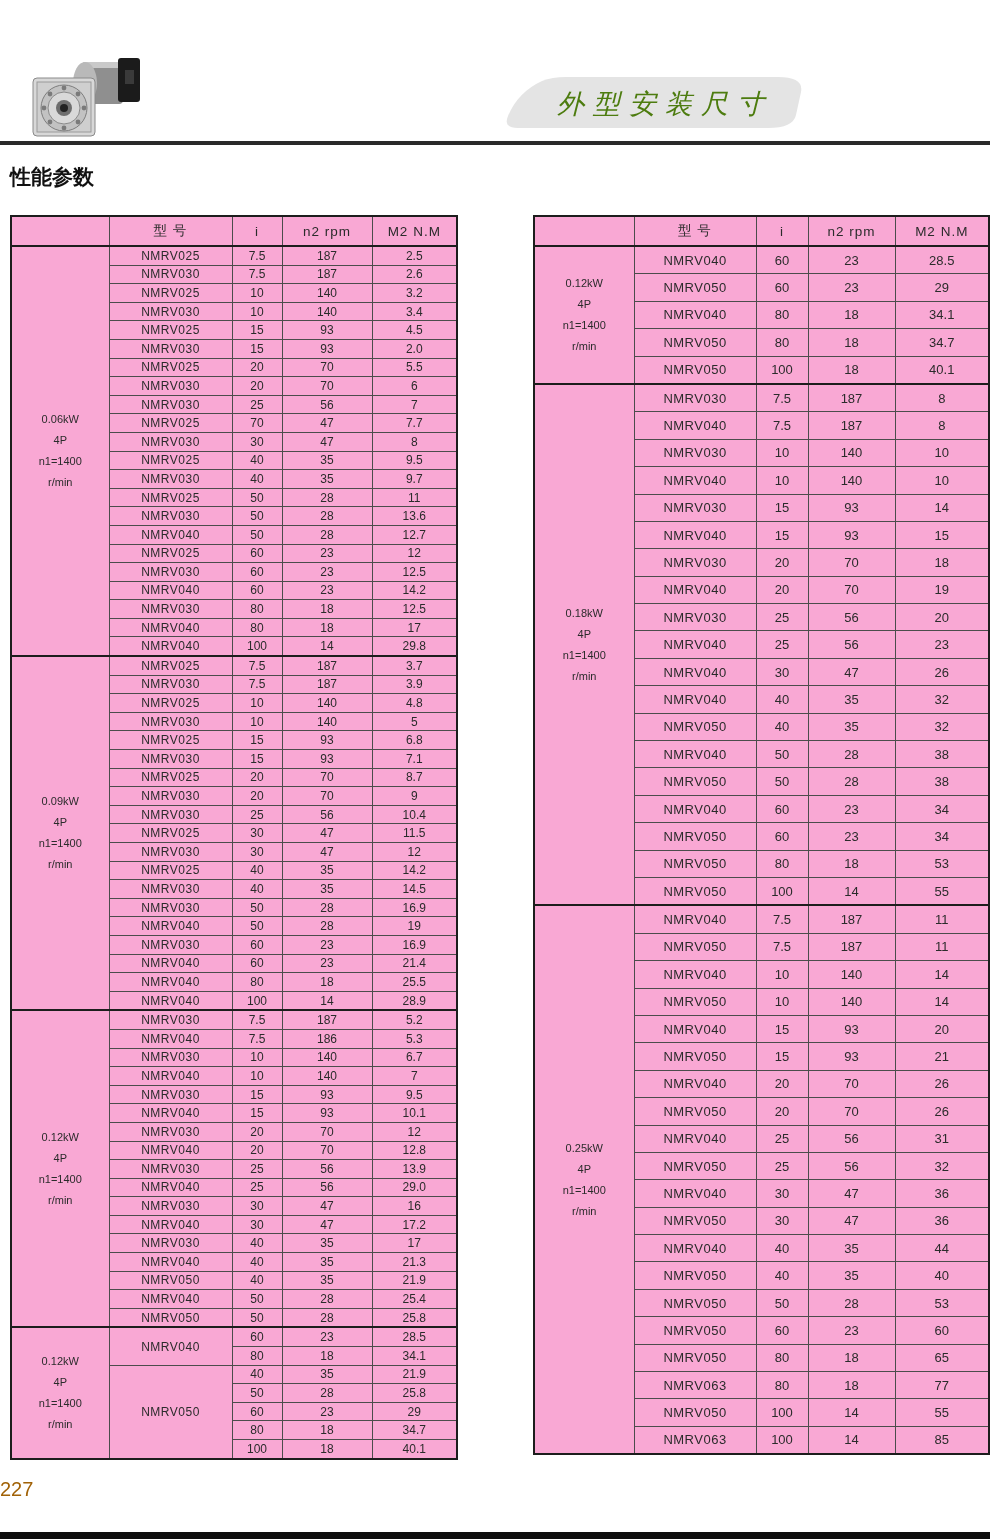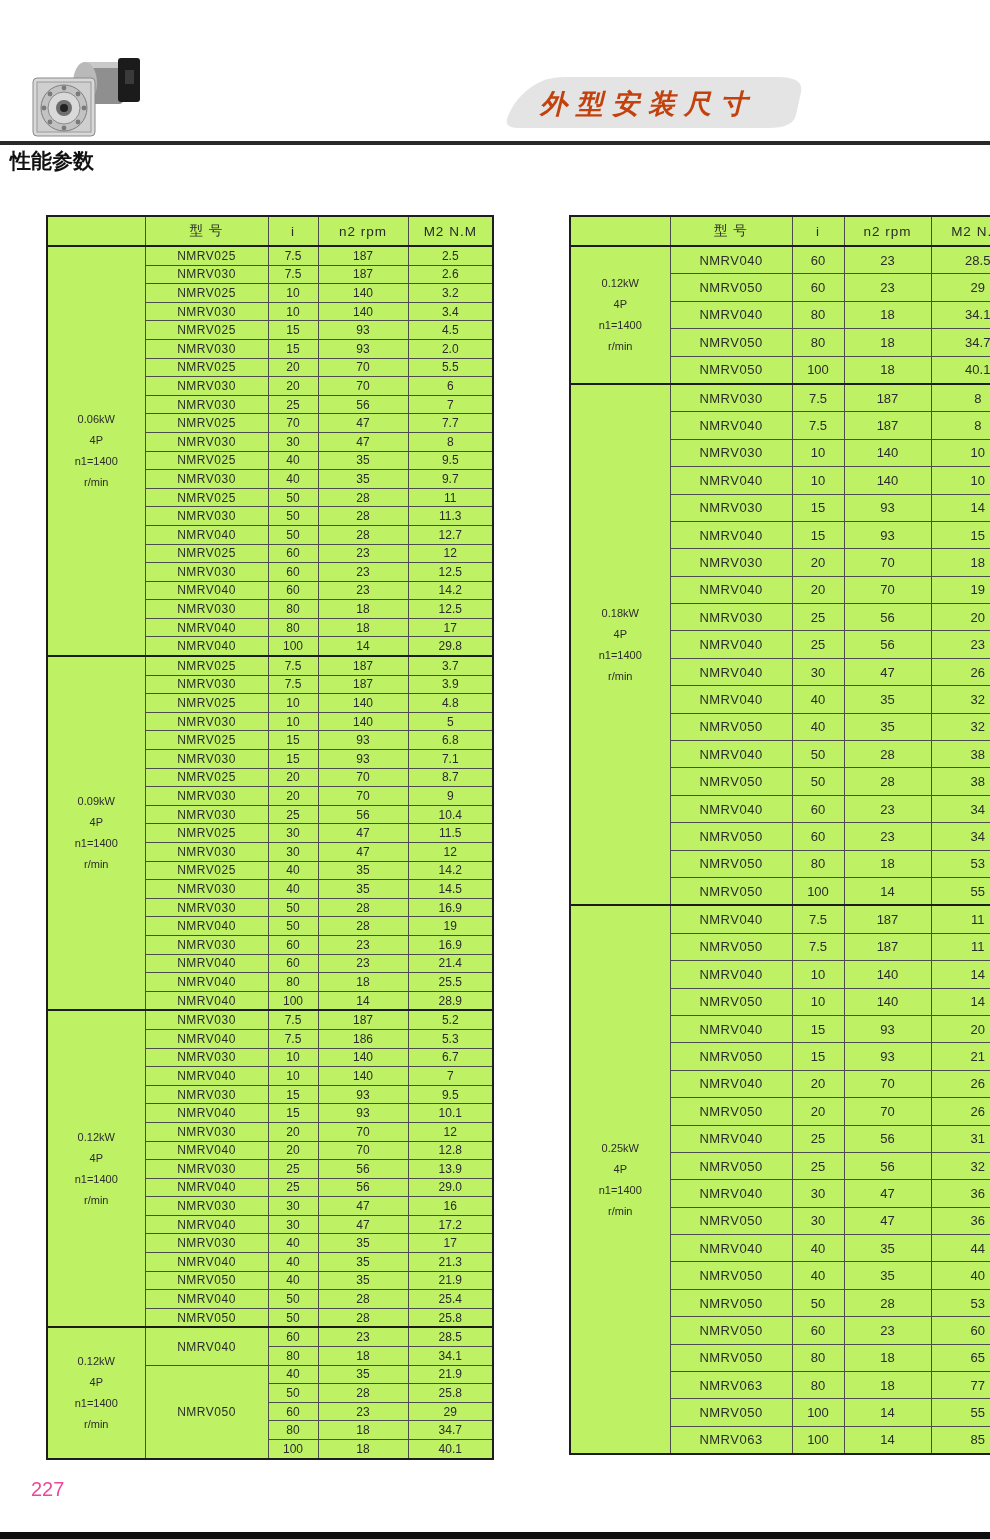--- a/index.html
+++ b/index.html
@@ -5,43 +5,43 @@
   html,body{margin:0;padding:0;}
   body{
     width:990px;height:1539px;position:relative;background:#ffffff;
     font-family:"Liberation Sans","DejaVu Sans",sans-serif;color:#2b2b2b;
     overflow:hidden;
   }
   
   .logo-wrap{position:absolute;left:25px;top:48px;width:124px;height:94px;}
   .banner{position:absolute;left:502px;top:74px;width:310px;height:60px;}
   .banner-text{
-    position:absolute;left:540px;top:86px;width:250px;text-align:left;
-    font-size:27px;font-weight:bold;font-style:italic;color:#c2410c;
+    position:absolute;left:540px;top:86px;width:250px;text-align:center;
+    font-size:27px;font-weight:normal;font-style:italic;color:#4d7c0f;
     letter-spacing:9px;white-space:nowrap;
   }
   .header-rule{position:absolute;left:0;top:141px;width:990px;height:4px;background:#2a2a2a;}
-  .page-title{position:absolute;left:10px;top:147px;font-size:21px;font-weight:bold;color:#111;}
+  .page-title{position:absolute;left:10px;top:163px;font-size:21px;font-weight:bold;color:#111;}
   
-  .perf-table{border-collapse:collapse;table-layout:fixed;position:absolute;background:#bef264;margin-left:36px;}
+  .perf-table{border-collapse:collapse;table-layout:fixed;position:absolute;background:#f9a8d4;}
   .perf-table td,.perf-table th{
     border:1px solid #4c4c4c;text-align:center;vertical-align:middle;
     padding:0;font-weight:normal;color:#2b2b2b;overflow:hidden;white-space:nowrap;
   }
   .perf-table{border:2px solid #1d1d1d;}
   .perf-table thead th{height:28px;font-size:13.5px;border-bottom:2px solid #1d1d1d;letter-spacing:1px;}
   .perf-table tr.group-start td{border-top:2px solid #1d1d1d;}
   .tbl-left{left:10px;top:215px;width:446px;}
   .tbl-right{left:533px;top:215px;width:455px;}
   .tbl-left tbody td{height:17.6px;font-size:12px;line-height:12px;}
   .tbl-right tbody td{height:26.4px;font-size:13px;line-height:13px;}
   .group-cell div{font-size:11px;line-height:21px;}
   .model-cell{letter-spacing:0.5px;}
   
-  .page-number{position:absolute;left:31px;top:1478px;font-size:20px;color:#ec4899;}
+  .page-number{position:absolute;left:0;top:1478px;font-size:20px;color:#a16207;}
   .footer-bar{position:absolute;left:0;bottom:0;width:990px;height:7px;background:#0e0e0e;}
 </style>
 </head>
 <body>
 
 <div class="logo-wrap">
   <svg width="124" height="94" viewBox="0 0 124 94">
 
     <rect x="58" y="14" width="40" height="42" rx="4" fill="#8f8f8f"></rect>
     <rect x="58" y="14" width="40" height="6" fill="#c9c9c9"></rect>
@@ -183,21 +183,21 @@
       <tr>
         <td class="model-cell">NMRV025</td>
         <td>50</td>
         <td>28</td>
         <td>11</td>
       </tr>
       <tr>
         <td class="model-cell">NMRV030</td>
         <td>50</td>
         <td>28</td>
-        <td>11.3</td>
+        <td>13.6</td>
       </tr>
       <tr>
         <td class="model-cell">NMRV040</td>
         <td>50</td>
         <td>28</td>
         <td>12.7</td>
       </tr>
       <tr>
         <td class="model-cell">NMRV025</td>
         <td>60</td>

